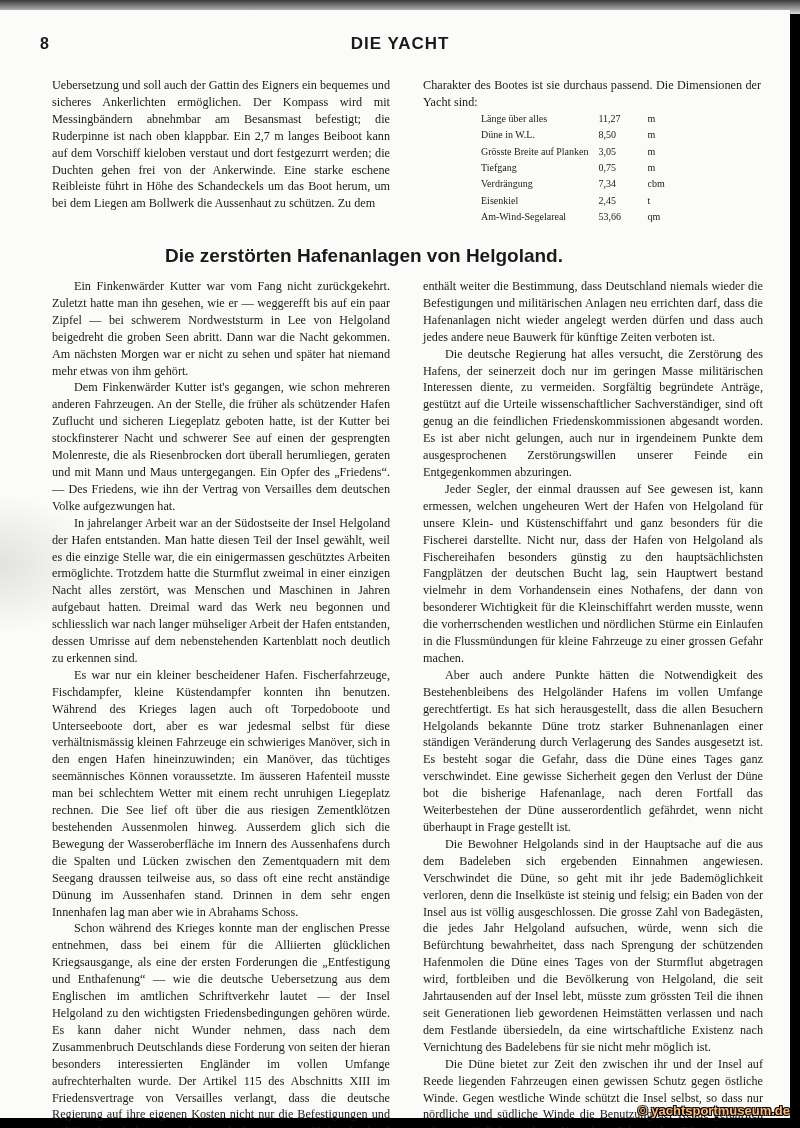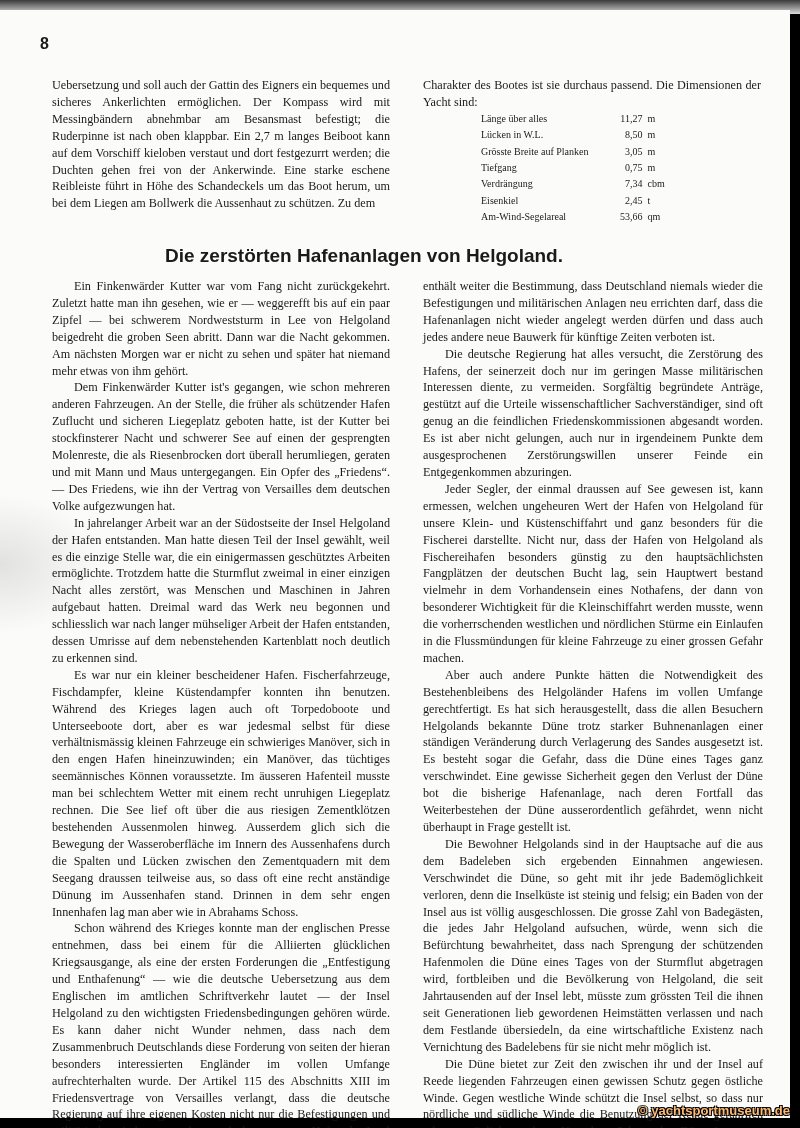--- a/index.html
+++ b/index.html
@@ -28,56 +28,57 @@
   }
   .col {
     position: absolute; font-size: 12.2px; line-height: 16.9px; text-align: justify; margin-left: 8px;
   }
   .col p { margin: 0; text-indent: 22px; }
   .col p.noindent { text-indent: 0; }
   .top-left { left: 44px; top: 67px; width: 338px; }
   .top-right { left: 415px; top: 67px; width: 338px; }
   .dims { margin: 0 0 0 58px; border-collapse: collapse; font-size: 10px; }
   .dims td { padding: 0; line-height: 16.4px; }
-  .dims td.v { text-align: right; padding-left: 10px; width: 44px; }
+  .dims td.v { padding-left: 10px; width: 44px; }
   .dims td.u { padding-left: 5px; }
   .article-title {
     position: absolute; left: 0; width: 728px; top: 235px; text-align: center;
     font-family: "Liberation Sans", sans-serif; font-weight: bold; font-size: 19px;
   }
   .left-body { left: 44px; top: 268px; width: 338px; }
   .right-body { left: 415px; top: 268px; width: 340px; }
   .watermark {
     position: absolute; right: 10px; bottom: 10px; font-family: "Liberation Sans", sans-serif;
     font-size: 13px; color: #fdba74; font-weight: bold;
     text-shadow: -1px -1px 0 #000, 1px -1px 0 #000, -1px 1px 0 #000, 1px 1px 0 #000;
   }
 </style>
 </head>
 <body>
 
 <div class="topstrip"></div>
 <div class="page">
   <div class="page-number">8</div>
+  <div class="running-head">DIE YACHT</div>
 
   <div class="col top-left">
     <p class="noindent">Uebersetzung und soll auch der Gattin des Eigners ein bequemes und sicheres Ankerlichten ermöglichen. Der Kompass wird mit Messingbändern abnehmbar am Besansmast befestigt; die Ruderpinne ist nach oben klappbar. Ein 2,7 m langes Beiboot kann auf dem Vorschiff kieloben verstaut und dort festgezurrt werden; die Duchten gehen frei von der Ankerwinde. Eine starke eschene Reibleiste führt in Höhe des Schandeckels um das Boot herum, um bei dem Liegen am Bollwerk die Aussenhaut zu schützen. Zu dem</p>
   </div>
 
   <div class="col top-right">
     <p class="noindent">Charakter des Bootes ist sie durchaus passend. Die Dimensionen der Yacht sind:</p>
     <table class="dims">
       <tbody id="dims-body">
           <tr>
             <td>Länge über alles</td>
             <td class="v">11,27</td>
             <td class="u">m</td>
           </tr>
           <tr>
-            <td>Lücken in W.L.</td>
+            <td>Düne in W.L.</td>
             <td class="v">8,50</td>
             <td class="u">m</td>
           </tr>
           <tr>
             <td>Grösste Breite auf Planken</td>
             <td class="v">3,05</td>
             <td class="u">m</td>
           </tr>
           <tr>
             <td>Tiefgang</td>

